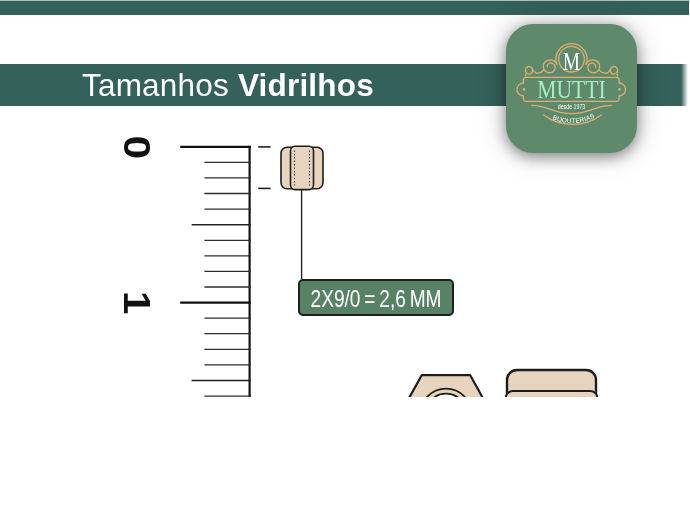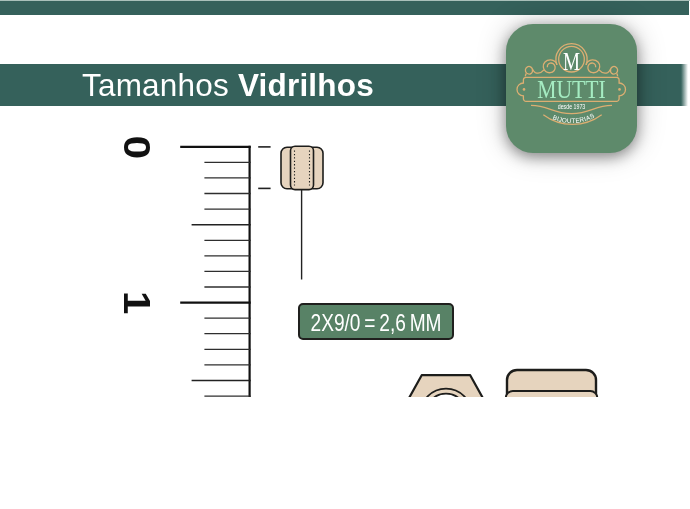--- a/index.html
+++ b/index.html
@@ -73,21 +73,21 @@
     <circle cx="446" cy="414.3" r="20.6" fill="#ffffff" stroke="#1d1d1b" stroke-width="1.8"></circle>
 
     <rect x="507" y="370" width="89" height="88.3" rx="10" fill="#e6d4be" stroke="#1d1d1b" stroke-width="2.4"></rect>
 
     <rect x="505.8" y="391" width="91.5" height="46.6" rx="7" fill="#e6d4be" stroke="#1d1d1b" stroke-width="1.9"></rect>
 
     <line x1="509" y1="400.4" x2="594" y2="400.4" stroke="#1d1d1b" stroke-width="1.6" stroke-dasharray="1.6 2.6"></line>
     <line x1="509" y1="428.0" x2="594" y2="428.0" stroke="#1d1d1b" stroke-width="1.6" stroke-dasharray="1.6 2.6"></line>
   </svg>
 
-  <div class="abs" style="left:297.5px;top:278.7px;width:156.5px;height:37.3px;box-sizing:border-box;background:#588266;border:2.2px solid #20201e;border-radius:5px;margin-top:24px;">
+  <div class="abs" style="left:297.5px;top:278.7px;width:156.5px;height:37.3px;box-sizing:border-box;background:#588266;border:2.2px solid #20201e;border-radius:5px;">
     <svg width="152" height="33" viewBox="0 0 152 33" style="display:block;">
       <text x="76" y="25.7" text-anchor="middle" font-family="Liberation Sans, sans-serif" font-size="24.3" fill="#ffffff" textLength="131" lengthAdjust="spacingAndGlyphs">2X9/0 = 2,6 MM</text>
     </svg>
   </div>
 
   <div class="abs" style="left:505.5px;top:24px;width:131.5px;height:129px;background:#5e8a6b;border-radius:27px;box-shadow:0 4px 14px rgba(0,0,0,.4), 0 0 30px rgba(0,0,0,.22);">
     <svg width="131.5" height="129" viewBox="0 0 131.5 129" style="display:block;">
       <g fill="none" stroke="#dcae72" stroke-width="1.3">
 
         <circle cx="65.5" cy="35.2" r="12.8"></circle>

